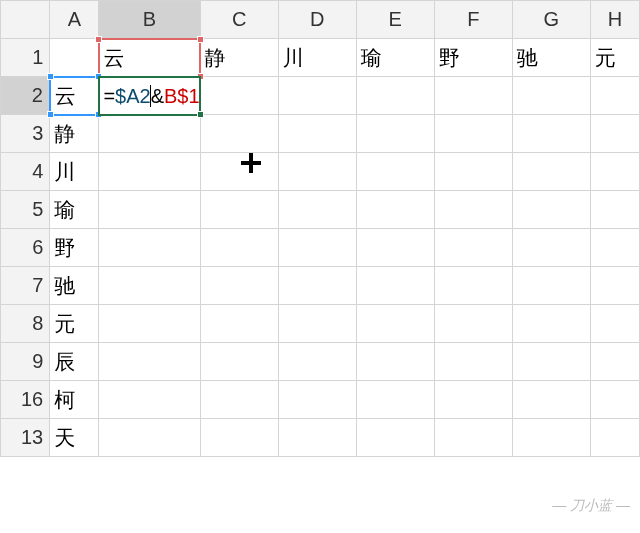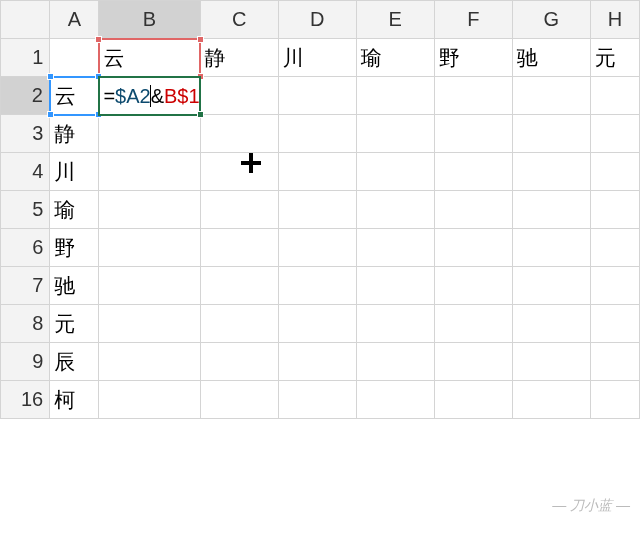--- a/index.html
+++ b/index.html
@@ -269,20 +269,31 @@
           <th class="rowhdr">16</th>
           <td><span>柯</span></td>
           <td></td>
           <td></td>
           <td></td>
           <td></td>
           <td></td>
           <td></td>
           <td></td>
         </tr>
+  <tr>
+          <th class="rowhdr">13</th>
+          <td><span>天</span></td>
+          <td></td>
+          <td></td>
+          <td></td>
+          <td></td>
+          <td></td>
+          <td></td>
+          <td></td>
+        </tr>
 </tbody>
     </table>
 </div>
 
 <div class="cursor-plus">
   <span class="h"></span>
     <span class="v"></span>
 </div>
 
 <div class="watermark">— 刀小蓝 —</div>

